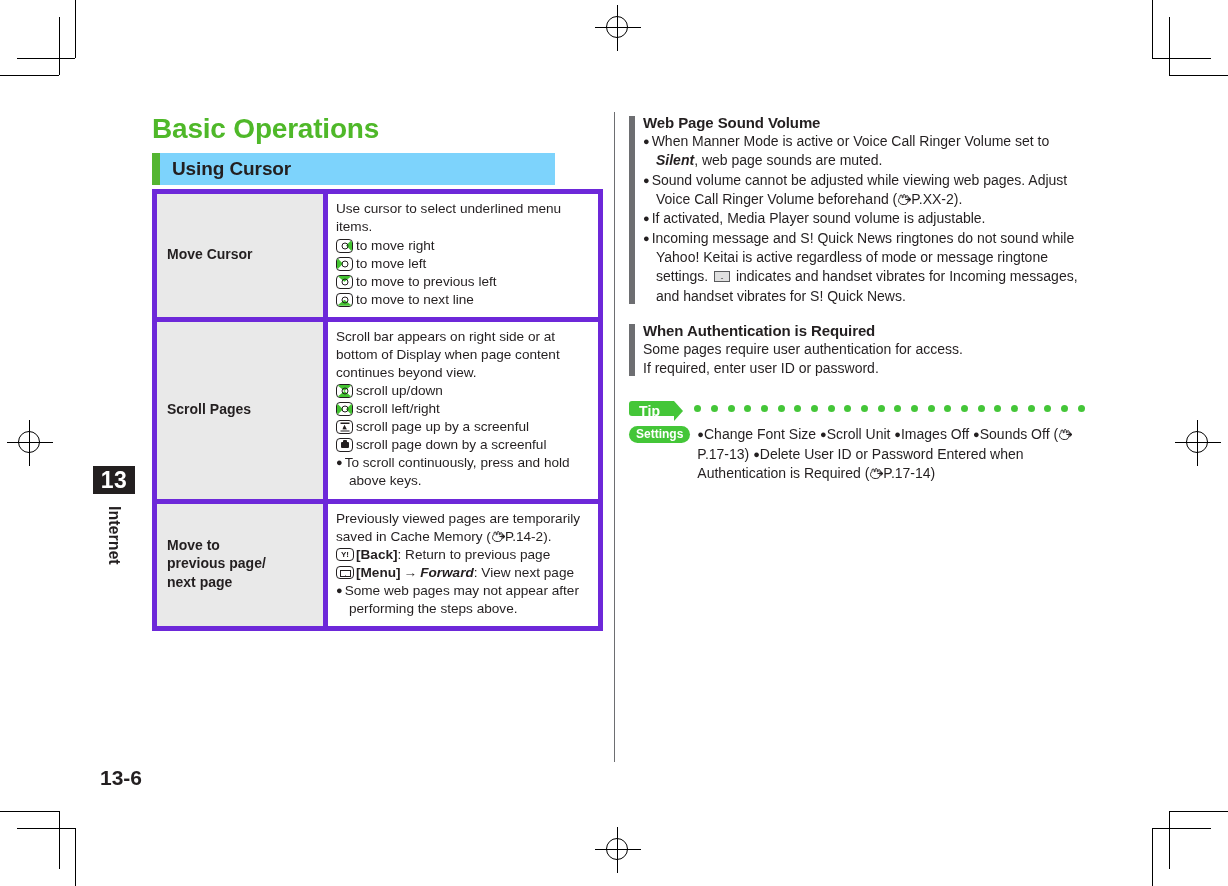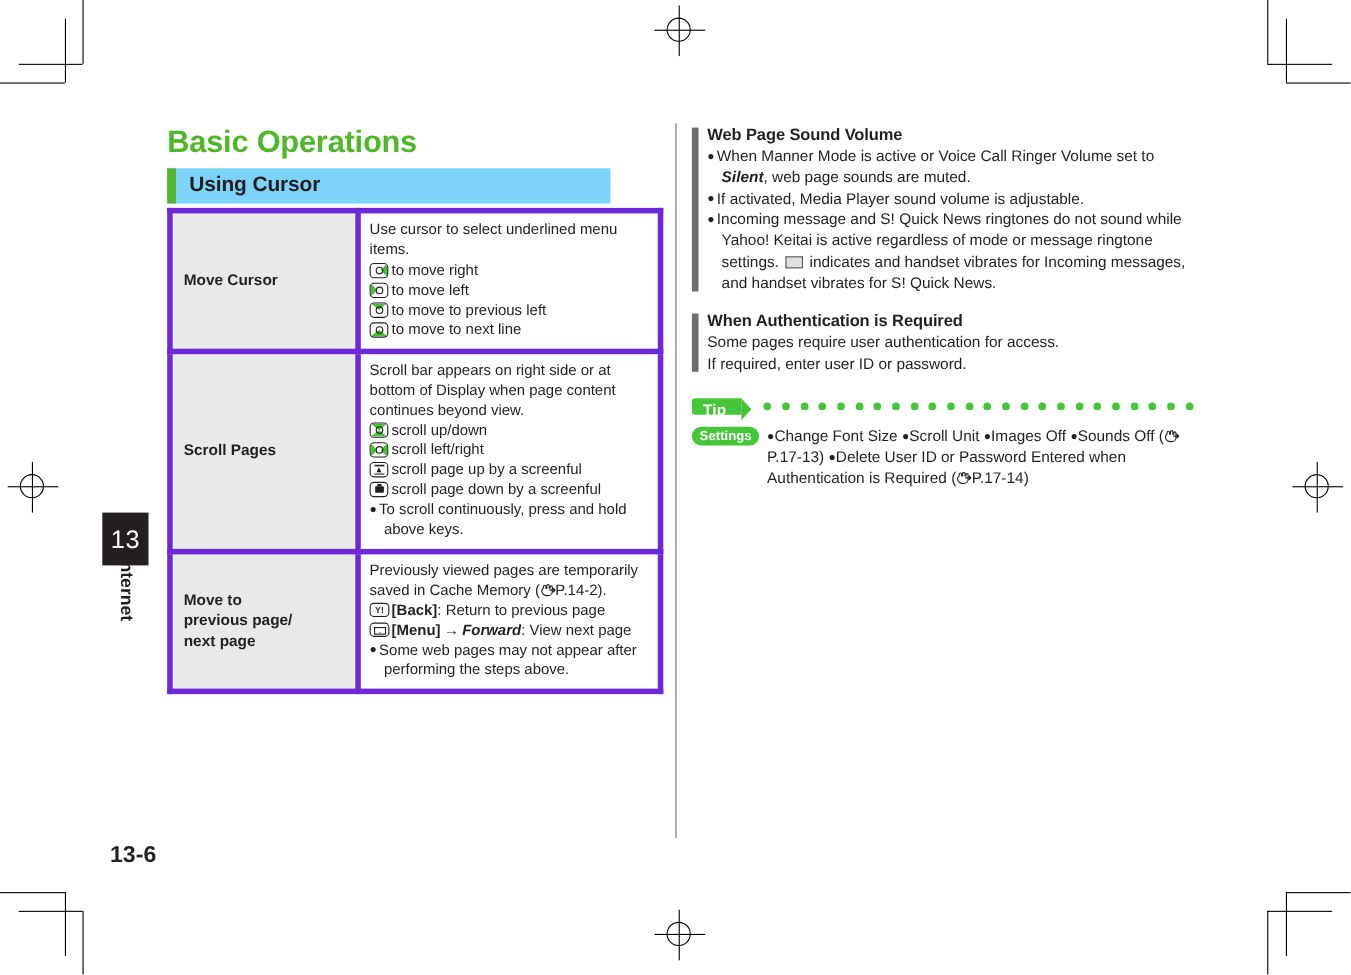--- a/index.html
+++ b/index.html
@@ -43,25 +43,25 @@
     top: 22px; left: 0; height: 1px; width: 46px;
     background: #000;
   }
 
   
   #chapter-tab {
     position: absolute;
     left: 93px;
     top: 466px;
     width: 42px;
-    height: 48px;
+    height: 28px;
     background: #231f20;
     color: #fff;
     font-size: 23px;
-    font-weight: normal;
+    font-weight: bold;
     display: flex;
     align-items: center;
     justify-content: center;
     letter-spacing: 0.5px;
   }
   #chapter-name {
     position: absolute;
     left: 93px;
     top: 506px;
     width: 42px;
@@ -547,20 +547,24 @@
 
 <div id="right-col">
 
   <div class="note-block">
     <div class="vbar"></div>
     <div class="note-title">Web Page Sound Volume</div>
     <div class="note-bullets">
 
       <span class="bulletline"><span class="dot">●</span><span>When Manner Mode is active or Voice Call Ringer Volume set to </span><i class="it">Silent</i><span>, web page sounds are muted.</span></span>
 
+      <span class="bulletline"><span class="dot">●</span><span>Sound volume cannot be adjusted while viewing web pages. Adjust Voice Call Ringer Volume beforehand (</span><span class="refarrow"><svg width="14" height="12" viewBox="0 0 14 12">
+              <path d="M1.5 6.5c0-1.2.6-2.3 1.5-2.9V2.1c0-.6.5-1.1 1.1-1.1s1.1.5 1.1 1.1v1.6h.9V1.6c0-.6.5-1.1 1.1-1.1s1.1.5 1.1 1.1v2.1h.8V2.6c0-.6.5-1 1-1s1 .4 1 1v4.1c0 2.1-1.6 3.8-3.7 3.8H6.1c-2 0-4.6-1.5-4.6-4z" fill="none" stroke="#231f20" stroke-width="1"></path>
+              <path d="M8.5 5.5h5M11.5 3.5l2.2 2-2.2 2" fill="none" stroke="#231f20" stroke-width="1.1"></path>
+            </svg></span><span>P.XX-2</span><span>).</span></span>
 
       <span class="bulletline"><span class="dot">●</span><span>If activated, Media Player sound volume is adjustable.</span></span>
 
       <span class="bulletline"><span class="dot">●</span><span>Incoming message and S! Quick News ringtones do not sound while Yahoo! Keitai is active regardless of mode or message ringtone settings. </span><span class="envicon"></span><span> indicates and handset vibrates for Incoming messages, and handset vibrates for S! Quick News.</span></span>
     </div>
   </div>
 
   <div class="note-block">
     <div class="vbar"></div>
     <div class="note-title">When Authentication is Required</div>

